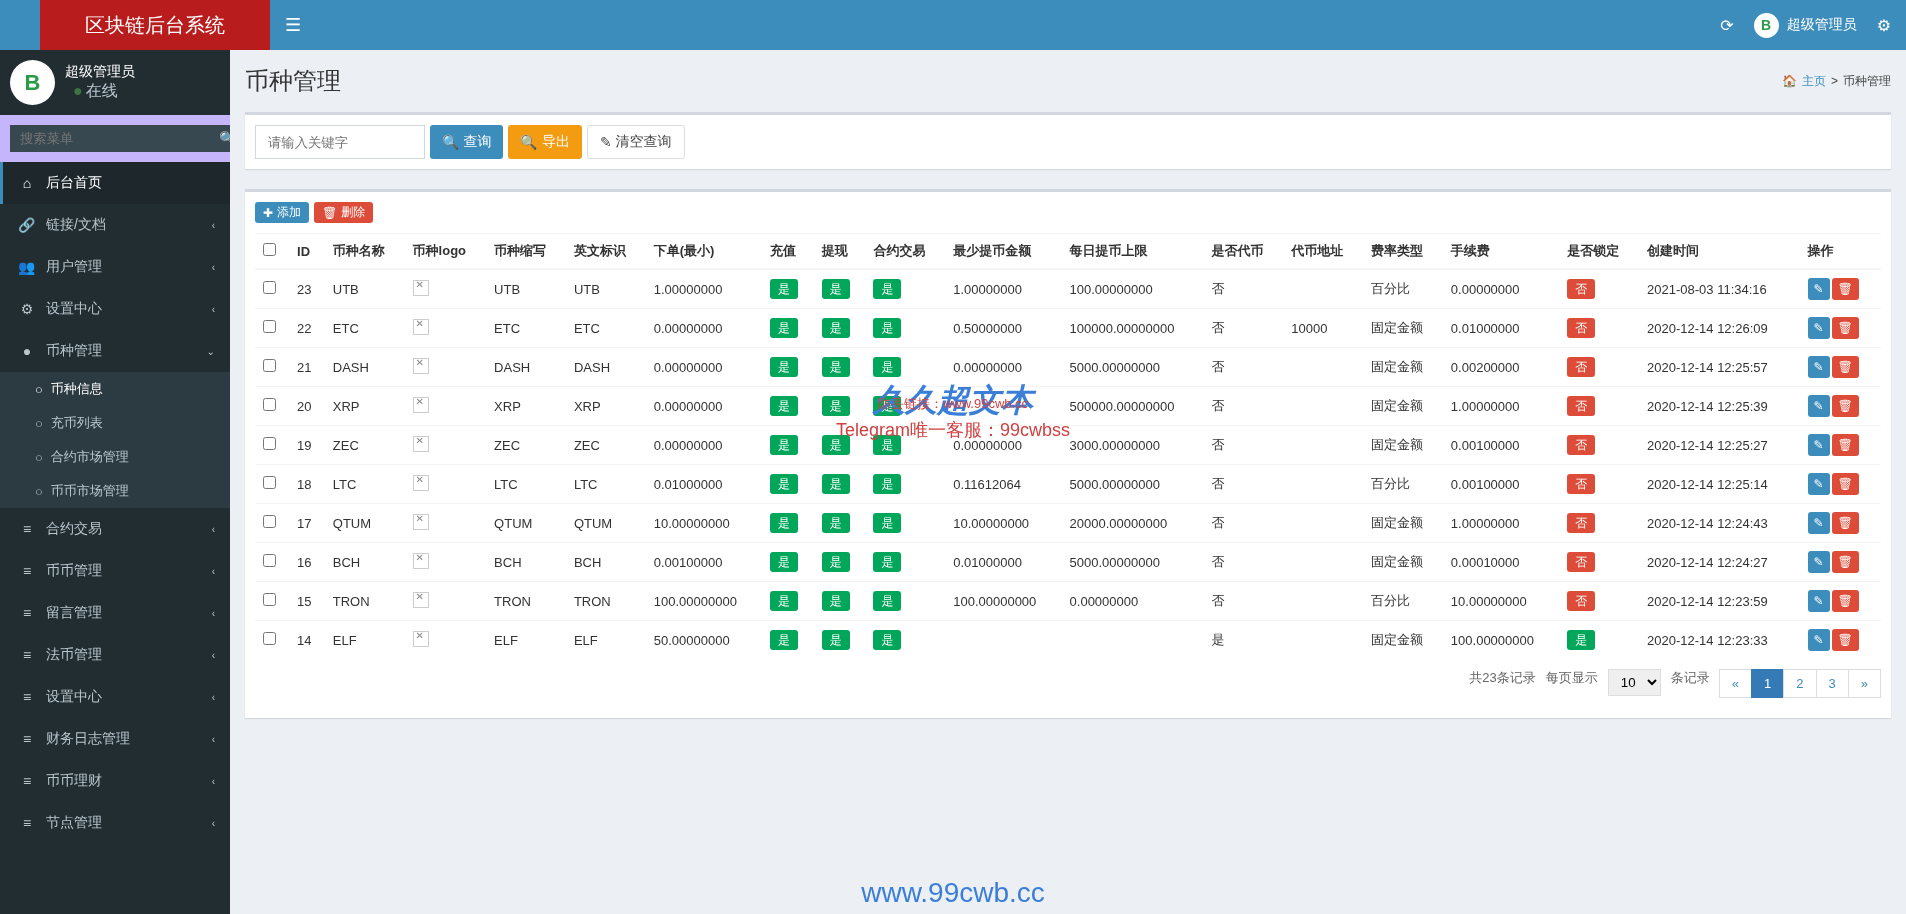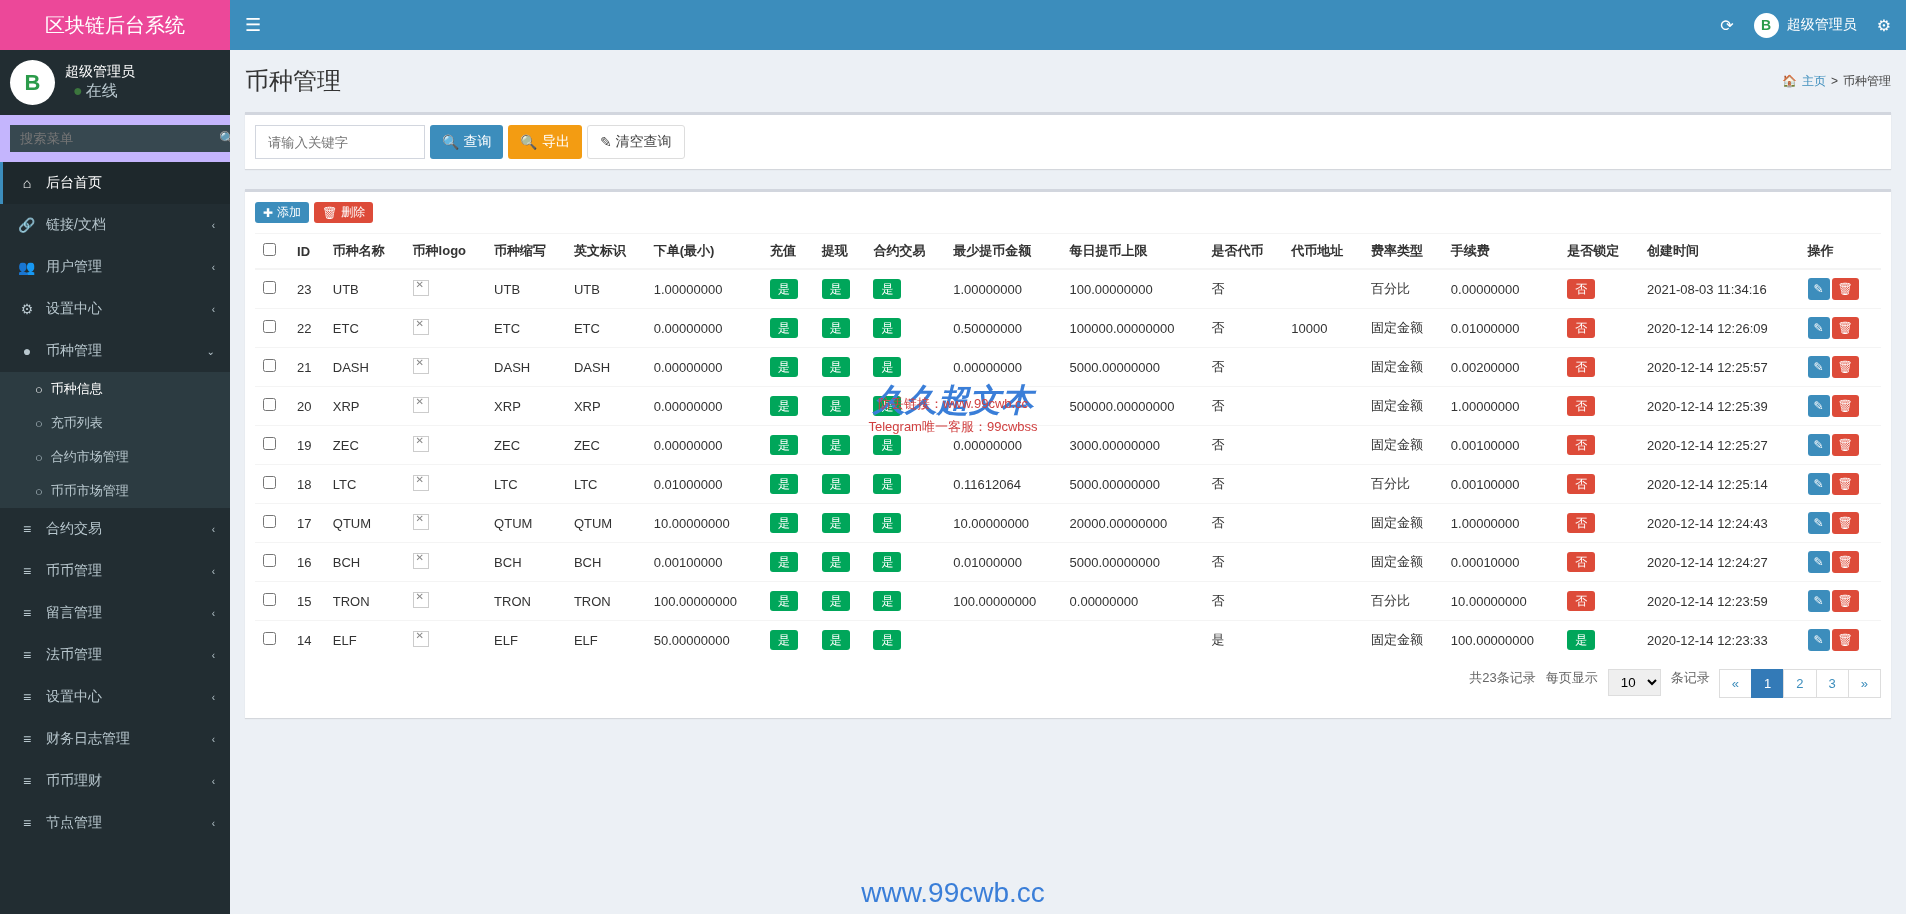--- a/index.html
+++ b/index.html
@@ -1,18 +1,18 @@
 <!DOCTYPE html>
 <html><head>
 <meta charset="utf-8">
 <style>
 * { margin: 0; padding: 0; box-sizing: border-box; }
 body { font-family: "Microsoft YaHei", Arial, sans-serif; font-size: 14px; background: #ecf0f5; color: #333; }
 .header { background: #3c8dbc; height: 50px; display: flex; align-items: center; color: #fff; position: fixed; top: 0; left: 0; right: 0; z-index: 100; }
-.header-logo { width: 230px; background: #ec4899; height: 50px; display: flex; align-items: center; justify-content: center; font-size: 20px; }
+.header-logo { width: 230px; background: #b91c1c; height: 50px; display: flex; align-items: center; justify-content: center; font-size: 20px; margin-left: 40px; }
 .header-toggle { padding: 0 15px; cursor: pointer; font-size: 18px; }
 .header-right { margin-left: auto; display: flex; align-items: center; padding-right: 15px; gap: 20px; }
 .header-right .icon-btn { cursor: pointer; font-size: 16px; }
 .header-user { display: flex; align-items: center; gap: 8px; cursor: pointer; }
 .avatar { width: 25px; height: 25px; border-radius: 50%; background: #fff; display: flex; align-items: center; justify-content: center; color: #2b9b4a; font-weight: bold; border: 2px solid #fff; font-size: 14px; }
 .avatar-large { width: 45px; height: 45px; border-radius: 50%; background: #fff; display: flex; align-items: center; justify-content: center; color: #2b9b4a; font-weight: bold; font-size: 22px; }
 
 .sidebar { position: fixed; top: 50px; left: 0; bottom: 0; width: 230px; background: #222d32; color: #b8c7ce; overflow-y: auto; }
 .sidebar-user { padding: 10px; display: flex; align-items: center; gap: 10px; }
 .sidebar-user-info { display: flex; flex-direction: column; }
@@ -64,21 +64,21 @@
 
 .pagination-wrap { display: flex; align-items: flex-start; justify-content: flex-end; padding: 10px 0; gap: 10px; font-size: 13px; color: #666; }
 .page-select { border: 1px solid #ddd; padding: 4px 8px; }
 .pagination { display: flex; gap: 0; }
 .page-btn { border: 1px solid #ddd; padding: 6px 12px; background: #fff; color: #3c8dbc; cursor: pointer; margin-left: -1px; }
 .page-btn.active { background: #337ab7; color: #fff; border-color: #337ab7; }
 
 .watermark { position: fixed; top: 379px; left: 50%; transform: translateX(-50%); font-size: 32px; color: #3a7ed8; font-weight: bold; pointer-events: none; z-index: 50; font-style: italic; }
 .watermark2 { position: fixed; bottom: 5px; left: 50%; transform: translateX(-50%); font-size: 28px; color: #3a7ed8; pointer-events: none; z-index: 50; }
 .wm-small1 { position: fixed; top: 395px; left: 50%; transform: translateX(-50%); font-size: 13px; color: #d04040; pointer-events: none; z-index: 50; }
-.wm-small2 { position: fixed; top: 418px; left: 50%; transform: translateX(-50%); font-size: 13px; color: #d04040; pointer-events: none; z-index: 50; }
+.wm-small2 { position: fixed; top: 418px; left: 50%; transform: translateX(-50%); font-size: 18px; color: #d04040; pointer-events: none; z-index: 50; }
 </style>
 </head>
 <body>
 
 <div class="header">
   <div class="header-logo">区块链后台系统</div>
   <div class="header-toggle">☰</div>
   <div class="header-right">
     <span class="icon-btn">⟳</span>
     <div class="header-user">

